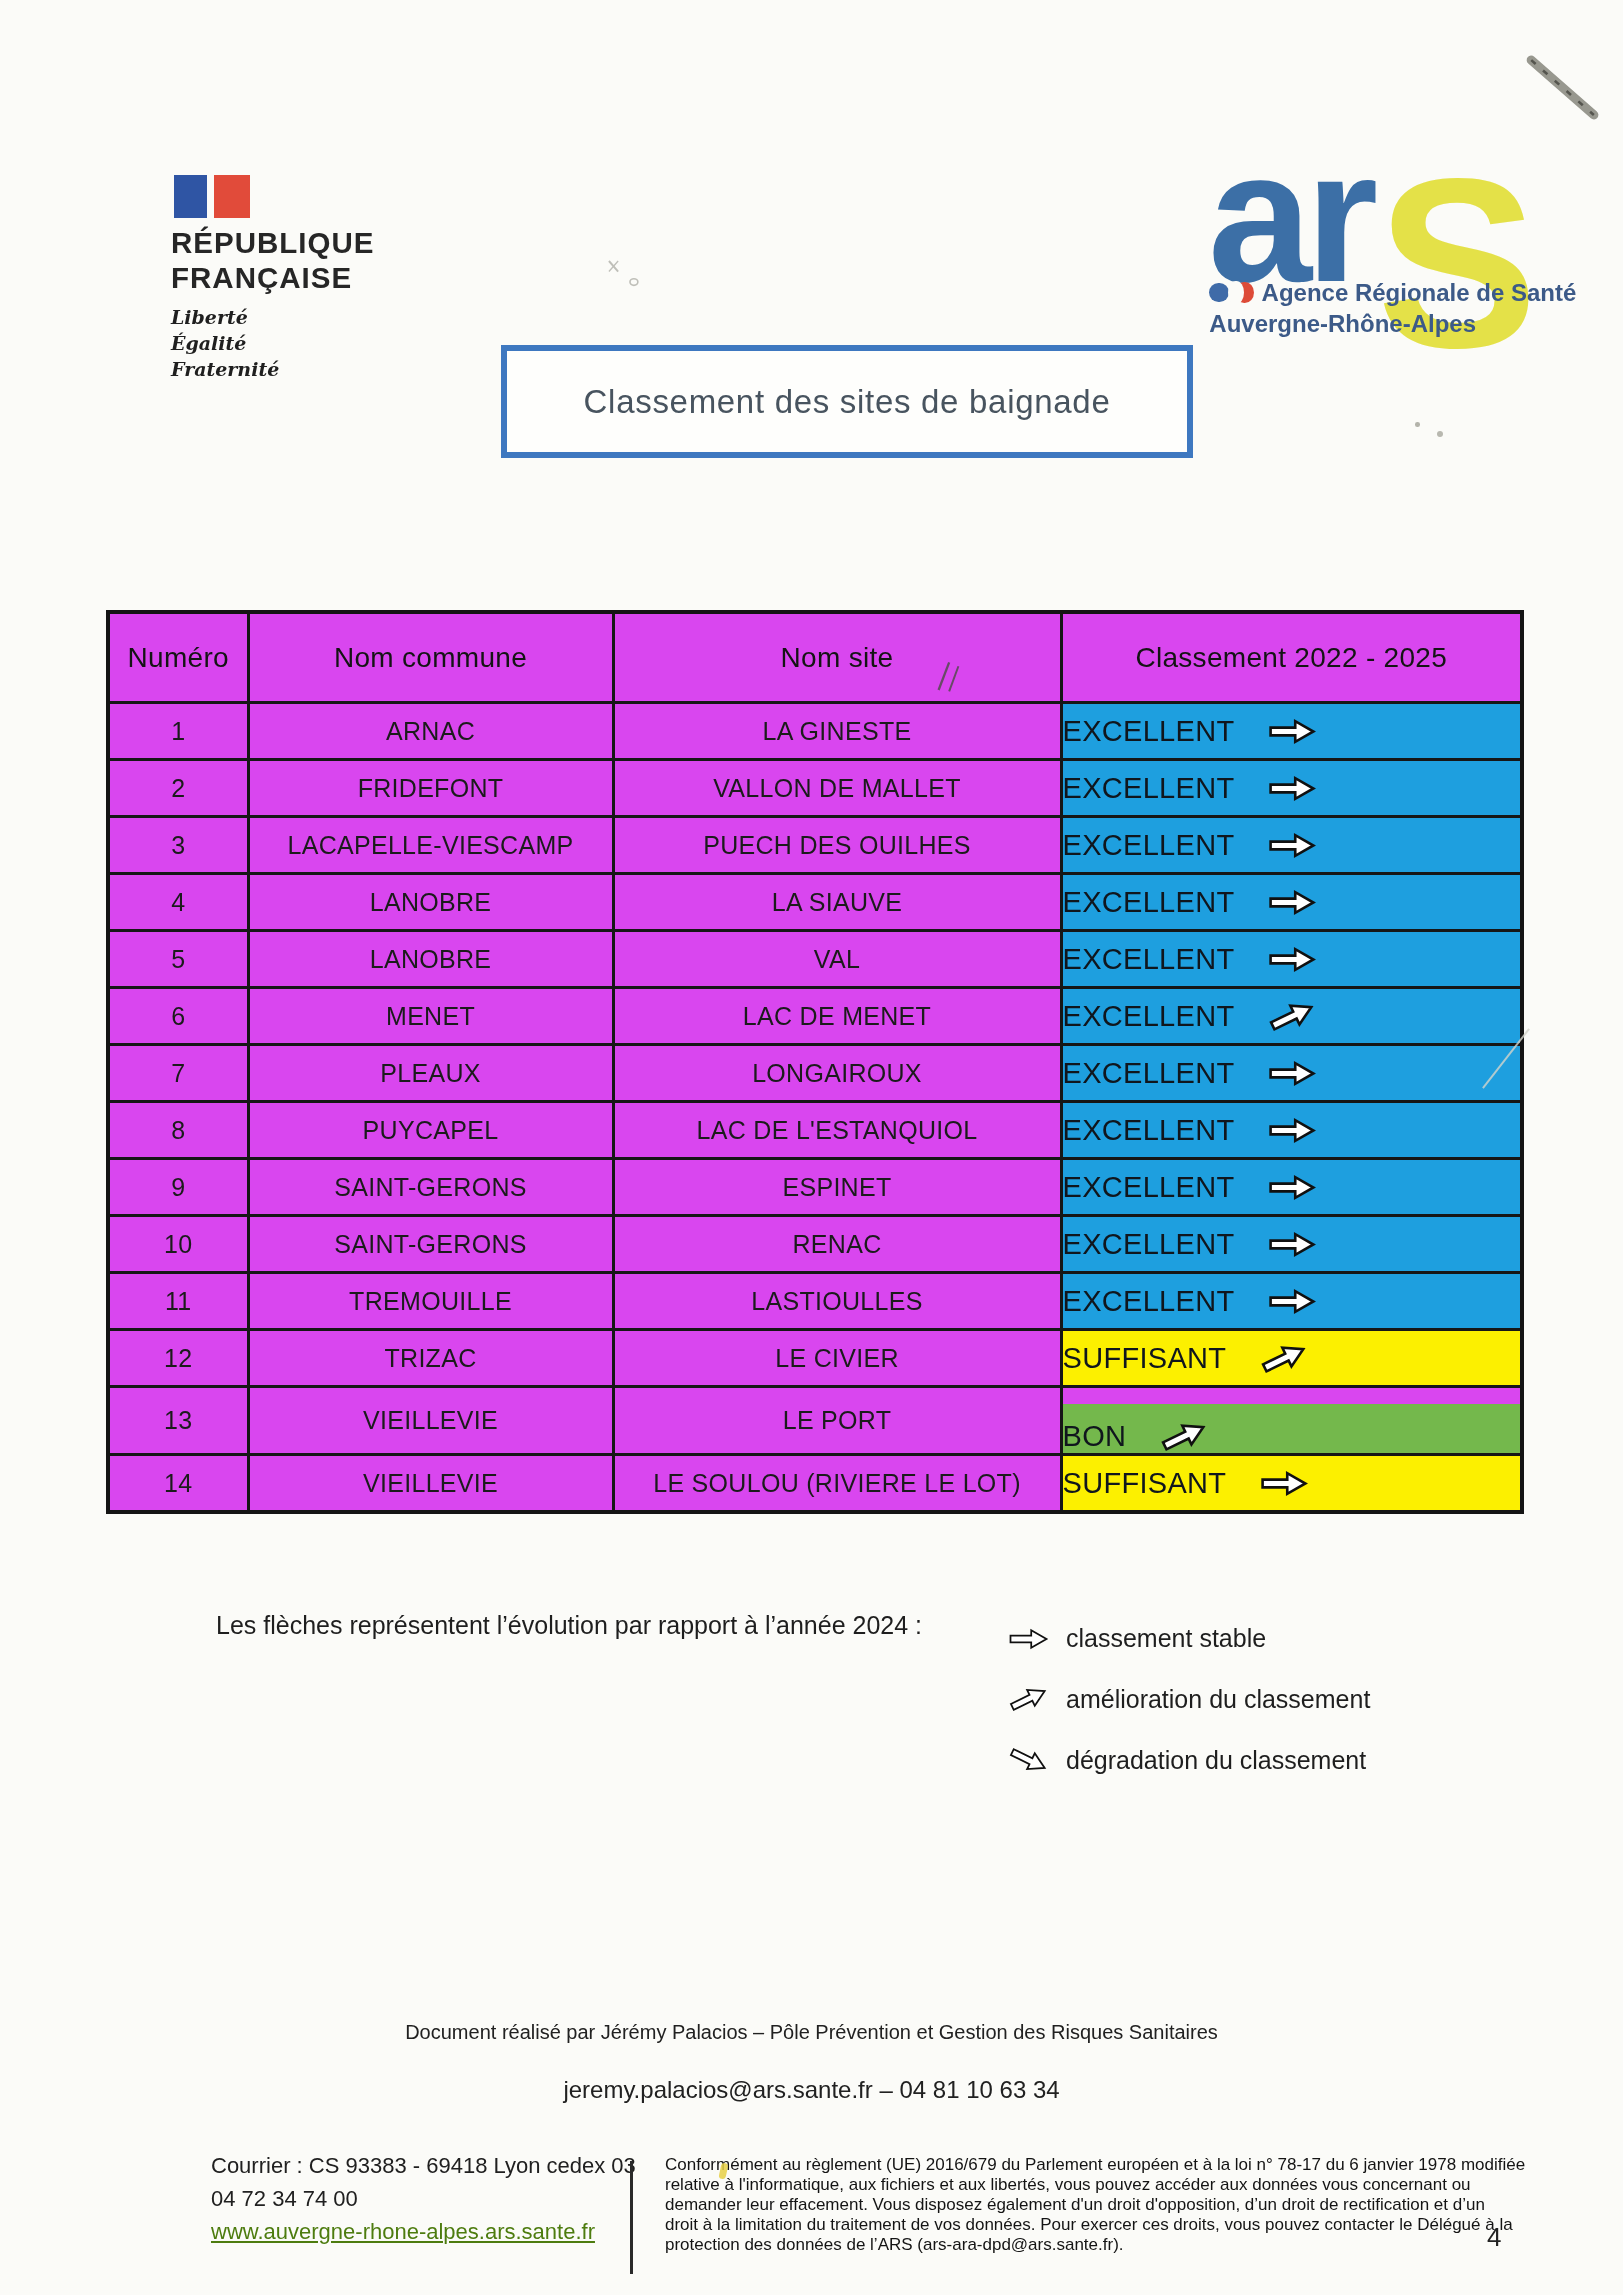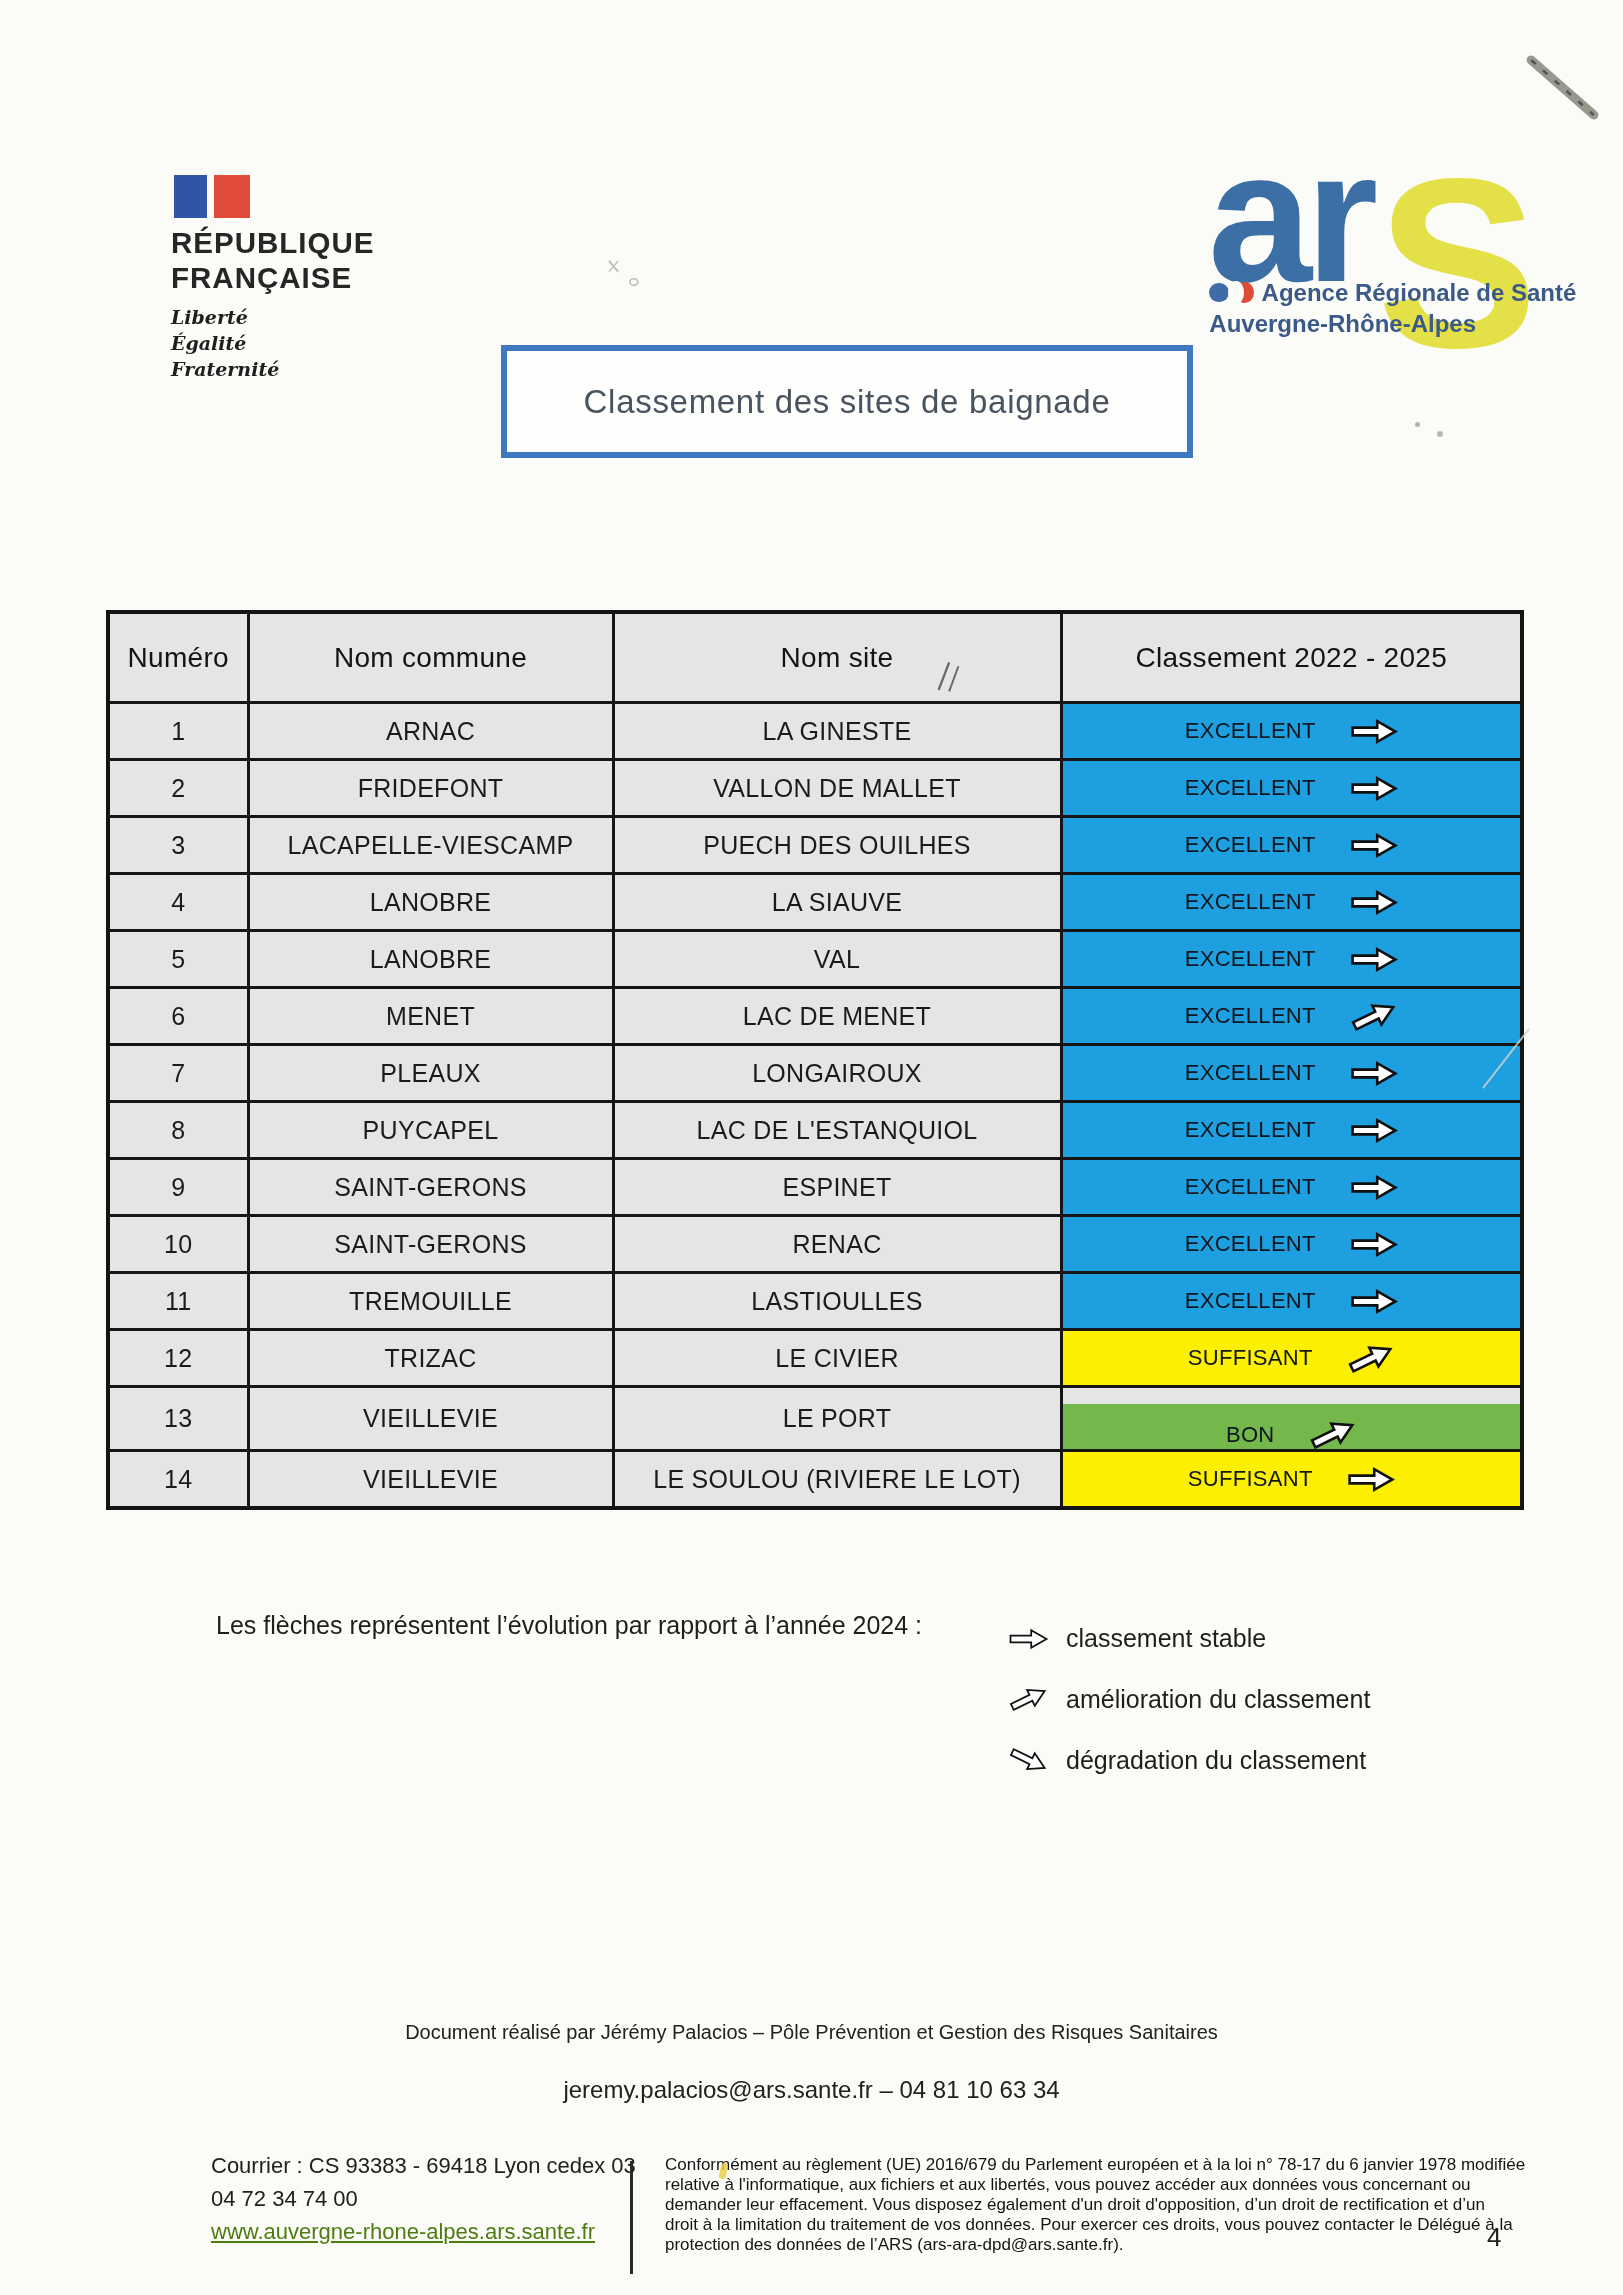--- a/index.html
+++ b/index.html
@@ -31,30 +31,30 @@
   .ars-crescent::after{content:"";position:absolute;left:-7.2px;top:-1.3px;width:15.7px;height:23.6px;
         border-radius:50%;background:#fbfbf8;}
 
   
   .title-box{position:absolute;left:501px;top:345px;width:692px;height:113px;box-sizing:border-box;
              border:6.5px solid #3e78c0;background:#fefefc;display:flex;align-items:center;justify-content:center;}
   .title-text{font-size:33px;letter-spacing:0.7px;color:#48545f;}
 
   
   .site-table{position:absolute;left:106px;top:610px;width:1414px;border-collapse:collapse;
-              table-layout:fixed;background:#e5e5e5;}
+              table-layout:fixed;background:#d946ef;}
   .site-table th,.site-table td{border:3.3px solid #161616;overflow:hidden;}
   .site-table{border:4.6px solid #141414;}
   .site-table thead th{height:85px;font-size:28px;font-weight:normal;color:#141414;
                        text-align:center;vertical-align:middle;letter-spacing:0.3px;}
   .site-table tbody td{height:54px;font-size:25px;text-align:center;vertical-align:middle;
                        color:#1b1b1b;padding:0 2.6px;letter-spacing:0.3px;}
   .site-table td.class-td{padding:0;}
-  .cell-class{display:flex;width:100%;height:100%;align-items:center;justify-content:center;
-              gap:34px;font-size:22px;color:#10161d;letter-spacing:0.3px;}
+  .cell-class{display:flex;width:100%;height:100%;align-items:center;
+              gap:34px;font-size:29px;color:#10161d;letter-spacing:0.3px;}
   svg.trend-arrow{display:block;flex:none;}
   svg.trend-arrow.up{transform:rotate(-26deg);}
   svg.trend-arrow.down{transform:rotate(26deg);}
 
   
   .legend-intro{position:absolute;left:216px;top:1611px;font-size:25px;color:#1e1e1e;}
   .legend-items{position:absolute;left:1008px;top:1600px;display:flex;flex-direction:column;gap:7.9px;}
   .legend-item{display:flex;align-items:center;gap:17px;font-size:25px;color:#1e1e1e;height:29px;white-space:nowrap;margin-top:24px;}
 
   

